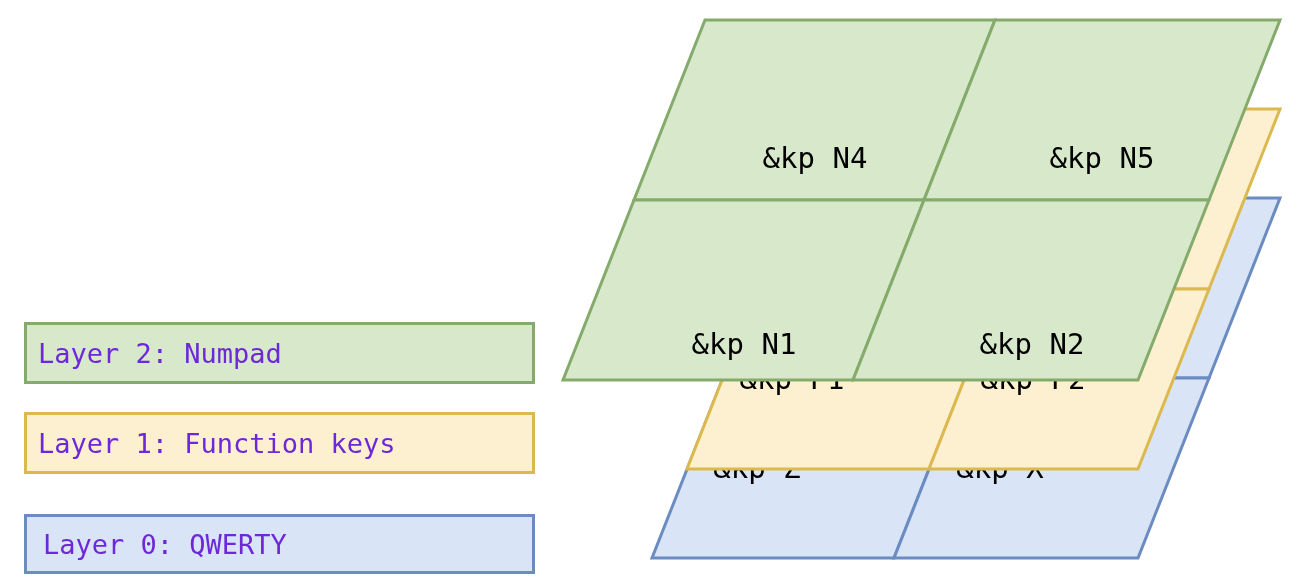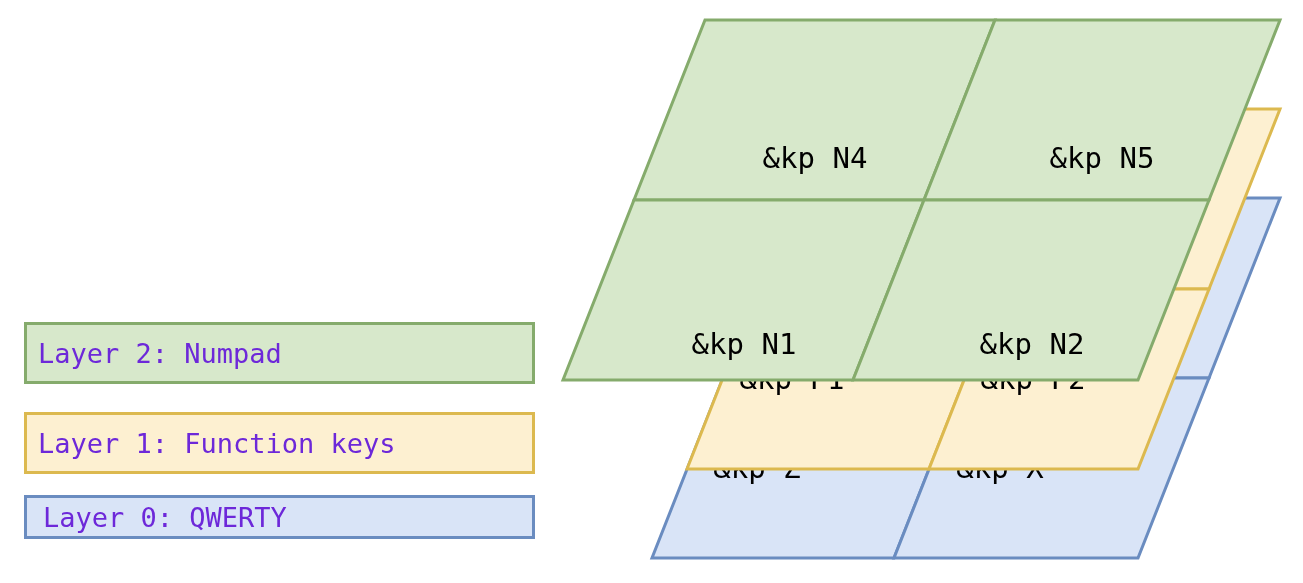--- a/index.html
+++ b/index.html
@@ -40,21 +40,21 @@
   .legend-label {
     font-family: "DejaVu Sans Mono", "Liberation Mono", monospace;
     font-size: 27px;
     color: #6d28d9;
     letter-spacing: 0px;
     white-space: pre;
     line-height: 1;
   }
   #legend-box-2 { top: 322px; height: 62px; }
   #legend-box-1 { top: 400px; height: 62px; margin-top: 12px; }
-  #legend-box-0 { top: 495px; height: 44px; padding-left: 16px; }
+  #legend-box-0 { top: 514px; height: 60px; padding-left: 16px; }
 
   
   #stack {
     position: absolute;
     left: 0;
     top: 0;
     width: 1303px;
     height: 583px;
   }
   .key-face {

